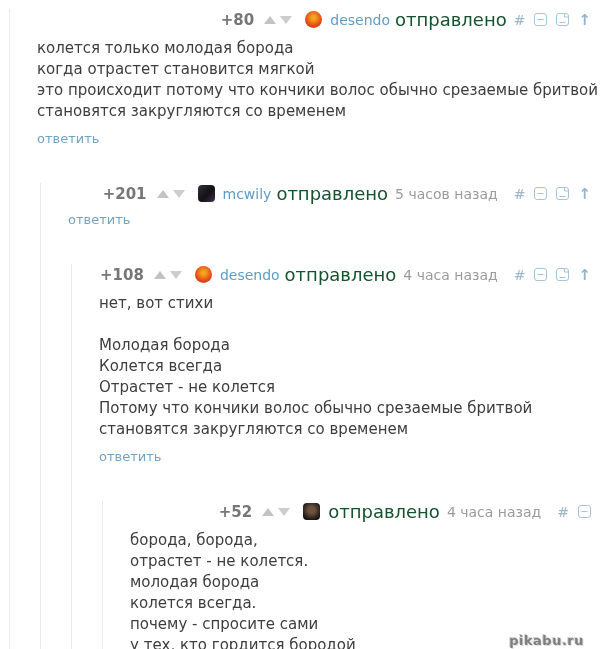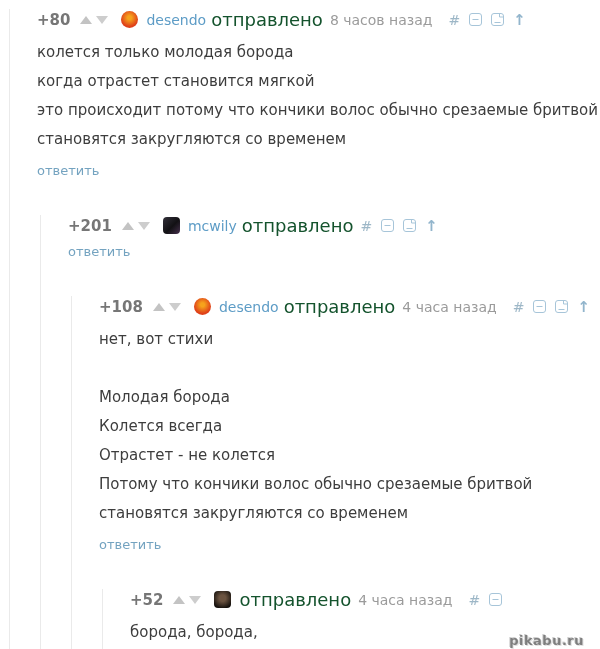--- a/index.html
+++ b/index.html
@@ -21,20 +21,21 @@
   }
   .comment .comment {
     margin-left: 3px;
     margin-top: 36px;
   }
   .c-header {
     display: flex;
     align-items: center;
     height: 19px;
     white-space: nowrap;
+    justify-content: flex-end;
   }
   .rating {
     font-size: 15px;
     font-weight: bold;
     color: #767676;
     margin-right: 10px;
   }
   .vote-up {
     width: 0; height: 0;
     border-left: 6px solid transparent;
@@ -85,21 +86,21 @@
     color: #9db7c7;
   }
   .act-up {
     font-size: 15px;
     color: #92b5cc;
     font-weight: bold;
   }
   .c-text {
     margin-top: 9px;
     font-size: 15px;
-    line-height: 29px;
+    line-height: 21px;
     color: #3d3d3d;
     white-space: pre-line;
   }
   .reply-link {
     display: inline-block;
     margin-top: 9px;
     font-size: 13px;
     color: #74a3c0;
     cursor: pointer;
   }
@@ -121,21 +122,20 @@
 <div class="thread-root">
 
   <div class="comment">
     <div class="c-header">
       <span class="rating">+80</span>
       <span class="vote-up"></span>
       <span class="vote-down"></span>
       <span class="avatar" style="border-radius:50%;background:radial-gradient(circle at 50% 40%, #f6a21c 15%, #df4119 65%)"></span>
       <span class="username">desendo</span>
       <span class="meta-sent">отправлено</span>
-      <span class="meta-time">8 часов назад</span>
       <span class="act act-hash">#</span>
       <span class="act">
         <svg width="13" height="13" viewBox="0 0 13 13">
             <rect x="0.5" y="0.5" width="12" height="12" rx="2.5" fill="none" stroke="#a7c5d9"></rect>
             <line x1="3.5" y1="6.5" x2="9.5" y2="6.5" stroke="#a7c5d9"></line>
           </svg>
       </span>
       <span class="act">
         <svg width="13" height="13" viewBox="0 0 13 13">
             <rect x="0.5" y="0.5" width="12" height="12" rx="2.5" fill="none" stroke="#a7c5d9"></rect>
@@ -153,20 +153,21 @@
 
     
     <div class="comment">
       <div class="c-header">
         <span class="rating">+201</span>
         <span class="vote-up"></span>
         <span class="vote-down"></span>
         <span class="avatar" style="border-radius:4px;background:linear-gradient(135deg,#33303a,#121114 55%,#46304d)"></span>
         <span class="username">mcwily</span>
         <span class="meta-sent">отправлено</span>
+        <span class="meta-time">5 часов назад</span>
         <span class="act act-hash">#</span>
         <span class="act">
           <svg width="13" height="13" viewBox="0 0 13 13">
               <rect x="0.5" y="0.5" width="12" height="12" rx="2.5" fill="none" stroke="#a7c5d9"></rect>
               <line x1="3.5" y1="6.5" x2="9.5" y2="6.5" stroke="#a7c5d9"></line>
             </svg>
         </span>
         <span class="act">
           <svg width="13" height="13" viewBox="0 0 13 13">
               <rect x="0.5" y="0.5" width="12" height="12" rx="2.5" fill="none" stroke="#a7c5d9"></rect>

